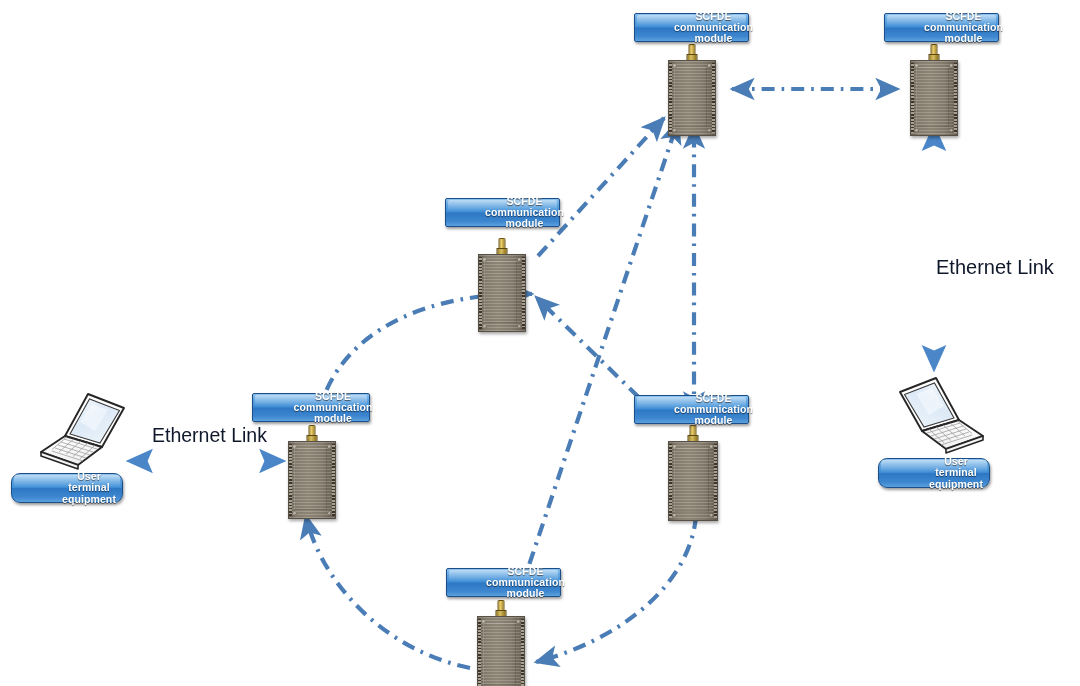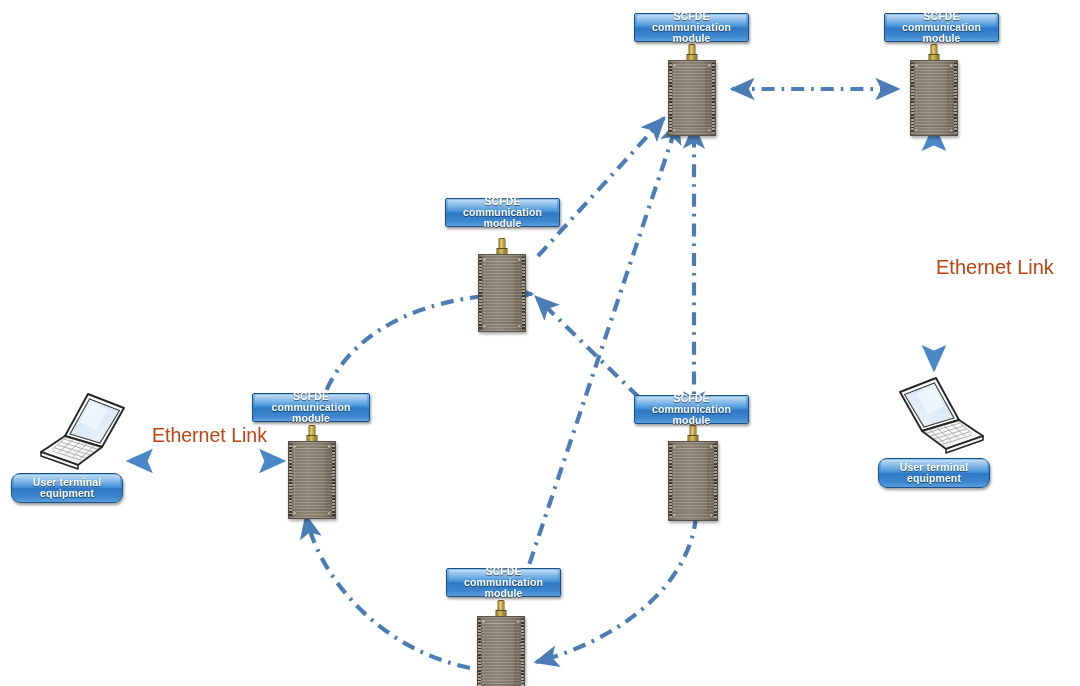--- a/index.html
+++ b/index.html
@@ -53,21 +53,21 @@
   }
   .plate::before {
     content: "";
     position: absolute;
     left: 2px; right: 2px; top: 1px;
     height: 42%;
     border-radius: 2px 2px 0 0;
     background: linear-gradient(to bottom, rgba(255,255,255,0.45), rgba(255,255,255,0.02));
     pointer-events: none;
   }
-  .plate span { position: relative; z-index: 2; display: block; }
+  .plate span { position: relative; z-index: 2; display: block; margin-left: 44px; }
   .plate-module { font-size: 10.5px; }
   .plate-term   { font-size: 10.5px; border-radius: 9px; }
 
   
   .module {
     position: absolute;
     z-index: 5;
   }
   .mod-ant-tip {
     position: absolute;
@@ -138,21 +138,21 @@
   .mod-screw.bl { left: 4px;  bottom: 3px; }
   .mod-screw.br { right: 4px; bottom: 3px; }
 
   
   .laptop { position: absolute; z-index: 5; }
   .laptop svg { display: block; overflow: visible; }
 
   
   .eth-label {
     position: absolute;
-    color: #c2410c;
+    color: #0f172a;
     font-size: 19.5px;
     font-weight: normal;
     white-space: nowrap;
     z-index: 7;
     font-family: "Liberation Sans", sans-serif;
   }
   .eth-label.big { font-size: 20px; }
 </style>
 </head>
 <body>

